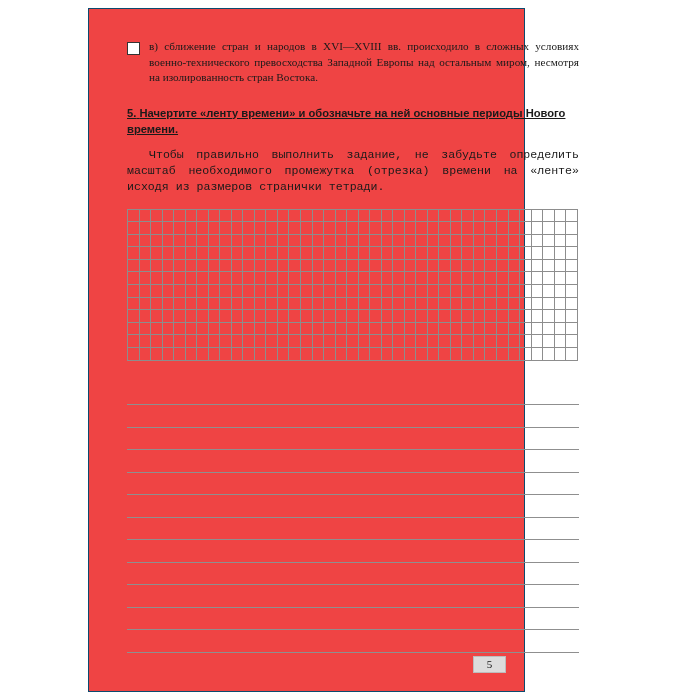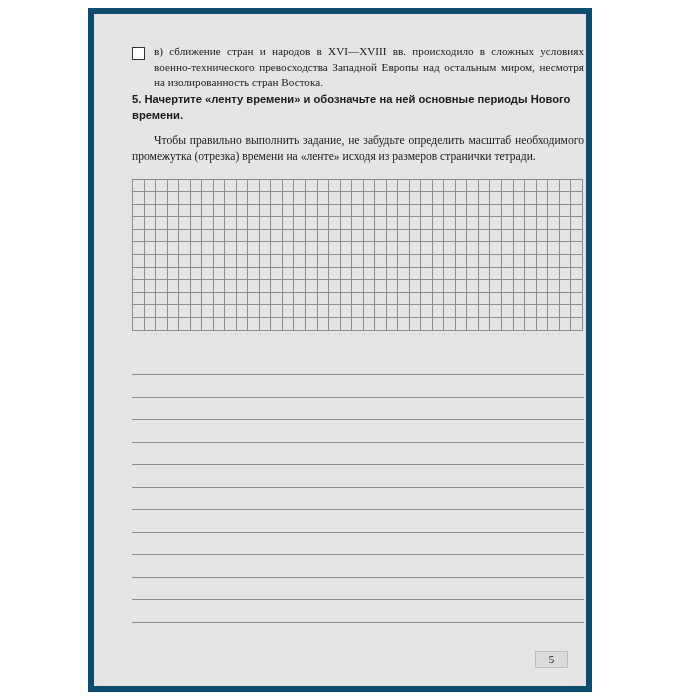--- a/index.html
+++ b/index.html
@@ -11,24 +11,24 @@
     width: 700px;
     height: 700px;
     font-family: "Liberation Serif", serif;
     color: #1a1a1a;
     overflow: hidden;
   }
   .page {
     position: absolute;
     left: 88px;
     top: 8px;
-    width: 504px;
+    width: 437px;
     height: 684px;
-    background: #e5e5e5;
-    border: 6px solid #0c4a6e;
+    background: #ef4444;
+    border: 1px solid #0c4a6e;
     box-sizing: border-box;
   }
   .content {
     position: absolute;
     left: 38px;
     top: 30px;
     width: 452px;
   }
 
   
@@ -49,36 +49,38 @@
   .checkbox-text {
     margin-left: 22px;
     font-size: 11.2px;
     line-height: 15.5px;
     text-align: justify;
     text-justify: inter-word;
   }
 
   
   .task {
+    margin-top: 19px;
     font-family: "Liberation Sans", sans-serif;
     font-size: 11.2px;
     line-height: 16px;
+    text-decoration: underline;
   }
   .task .num {
     font-weight: bold;
   }
   .task-5 {
     font-weight: bold;
   }
   .task-5 .body {
     font-weight: bold;
   }
   .para {
     margin-top: 10px;
-    font-family: Liberation Serif, serif;
+    font-family: Liberation Mono, monospace;
     font-size: 11.6px;
     line-height: 16px;
     text-align: justify;
     text-indent: 22px;
   }
 
   
   .grid-wrap {
     margin-top: 14px;
   }

